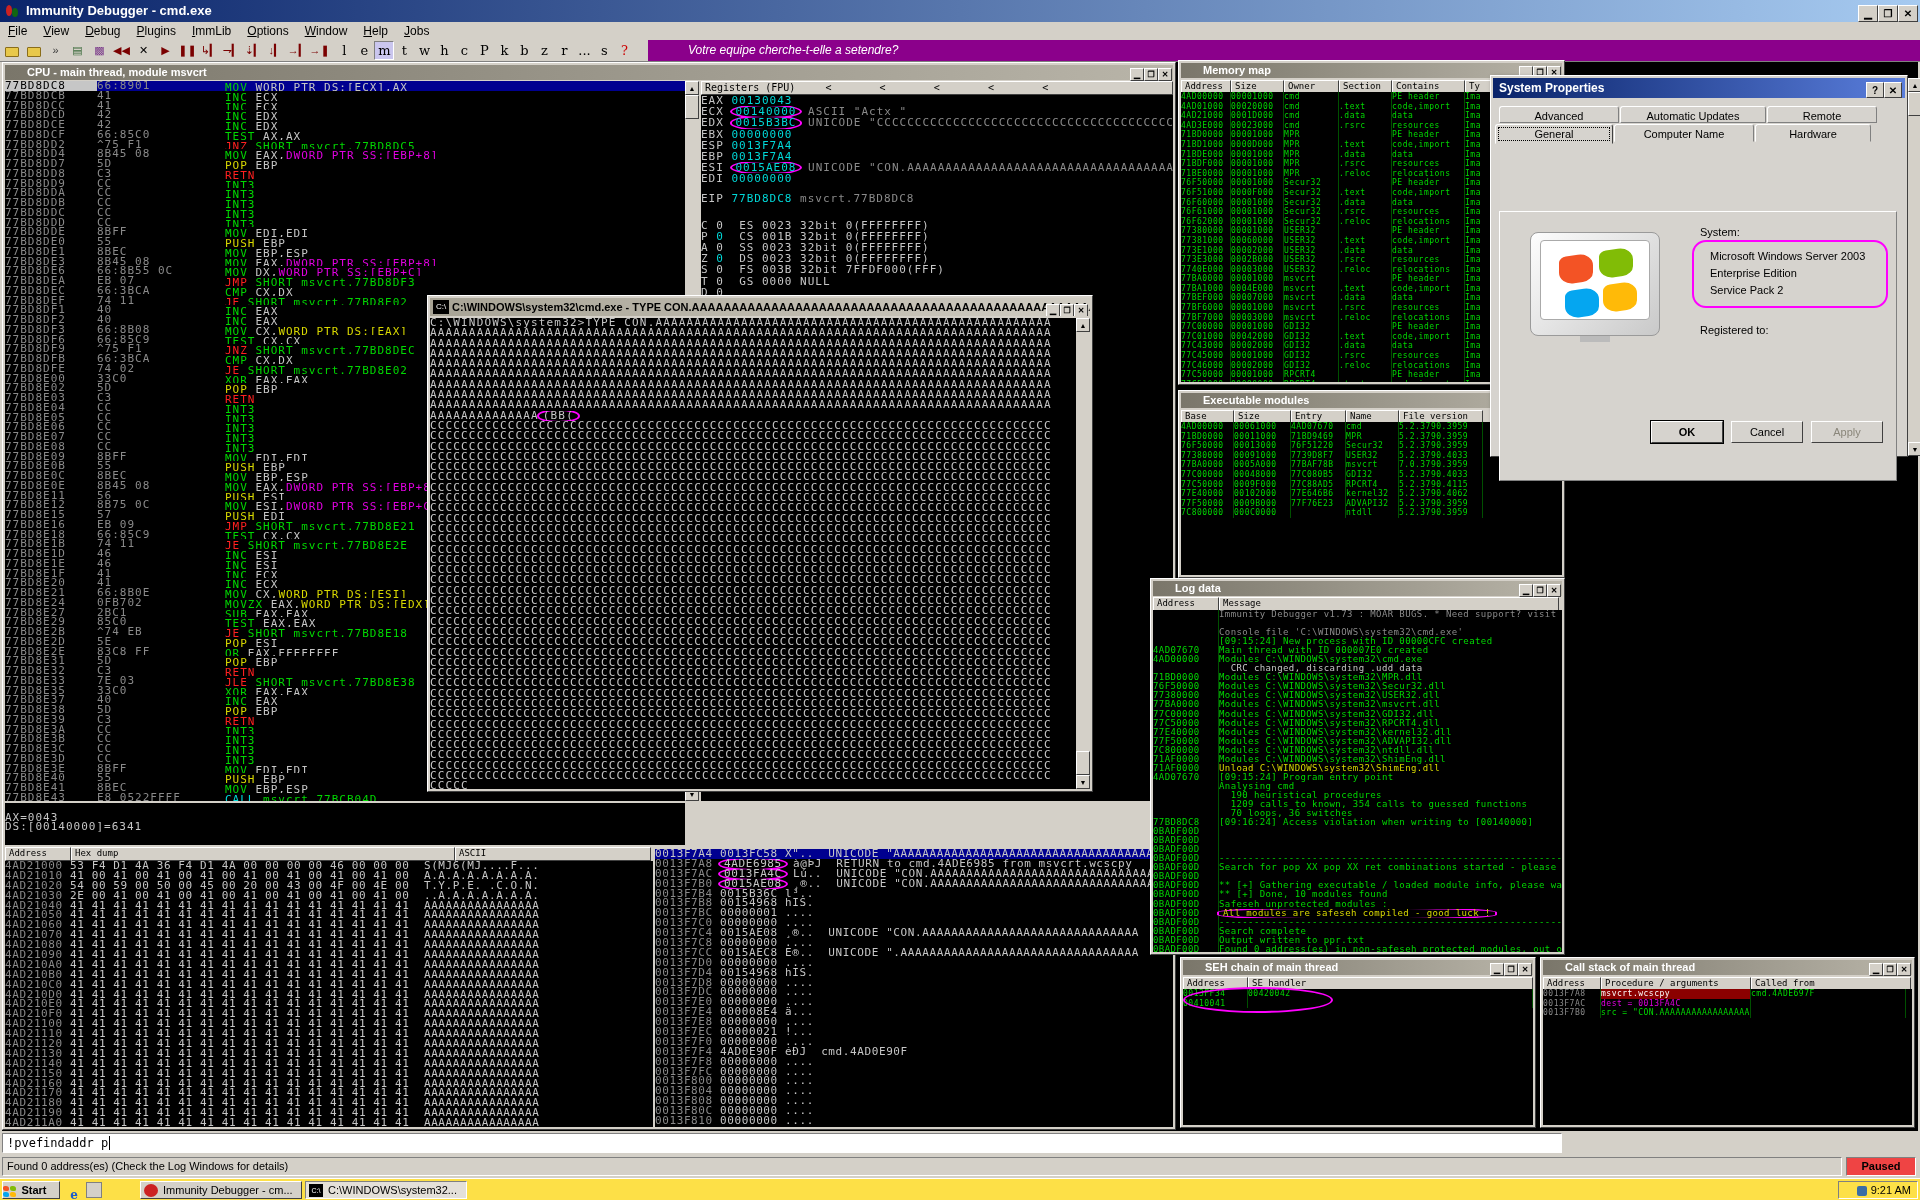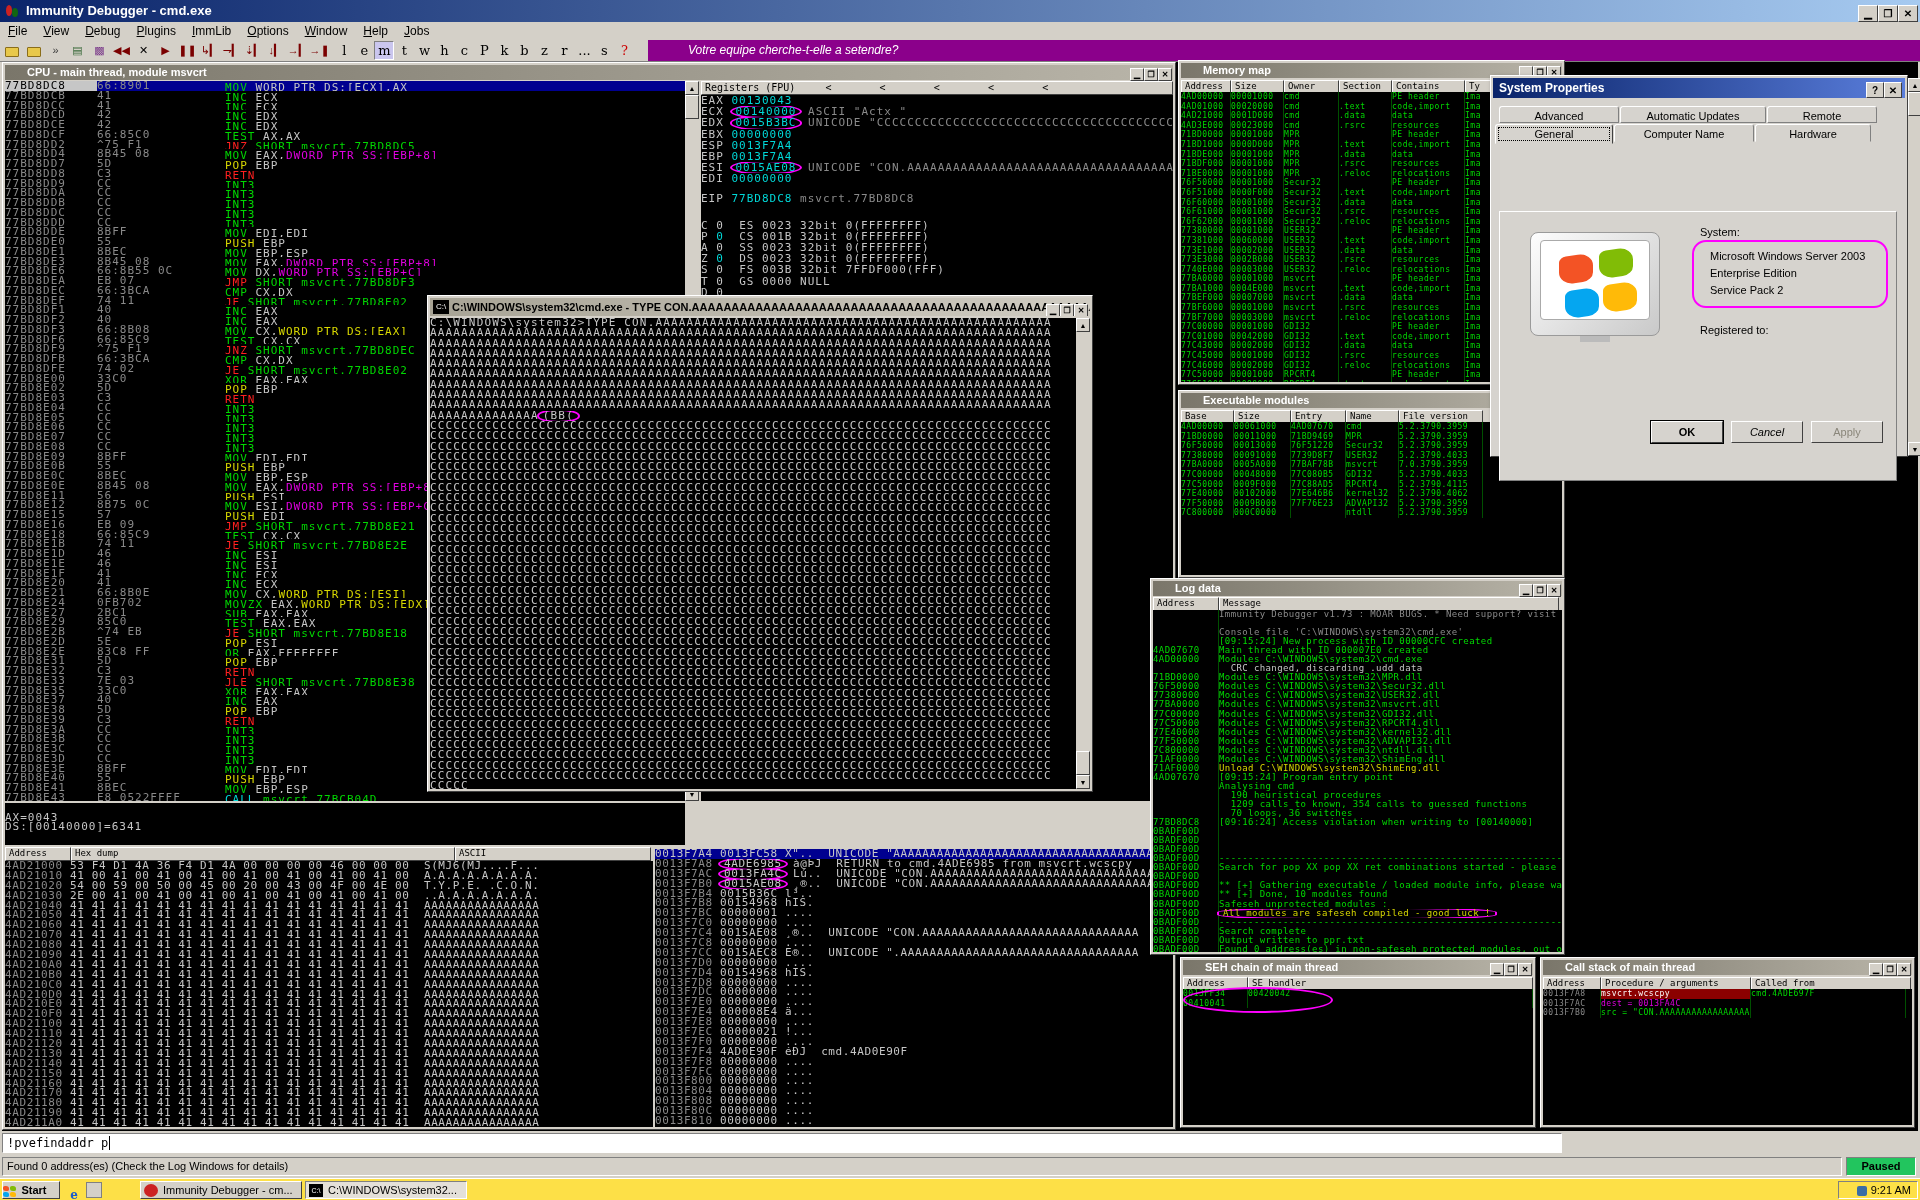--- a/index.html
+++ b/index.html
@@ -82,21 +82,21 @@
   .dlgbtn.def{outline:1px solid #000;font-weight:bold;}
   .dlgbtn.dis{color:#8a867a;}
   
   .flagpane{position:absolute;border-radius:20% 45% 30% 45%;}
   
   #cmdline{left:2px;top:1133px;width:1560px;height:20px;background:#fff;border:1px solid;
     border-color:#808080 #fff #fff #808080;font-size:12px;line-height:18px;padding-left:4px;color:#000;}
   #statusbar{left:0;top:1155px;width:1920px;height:23px;background:#d4d0c8;}
   #statustext{position:absolute;left:2px;top:2px;width:1840px;height:19px;border:1px solid;
     border-color:#808080 #fff #fff #808080;font-size:11px;line-height:17px;padding-left:4px;color:#000;}
-  #paused{position:absolute;left:1846px;top:2px;width:70px;height:19px;background:#22c55e;
+  #paused{position:absolute;left:1846px;top:2px;width:70px;height:19px;background:#ef4444;
     border:1px solid;border-color:#808080 #fff #fff #808080;font-size:11px;font-weight:bold;
     text-align:center;line-height:17px;color:#000;}
   
   #taskbar{left:0;top:1178px;width:1920px;height:22px;background:#fde047;border-top:1px solid #fff;}
   #startbtn{position:absolute;left:2px;top:2px;width:58px;height:18px;}
   .task{position:absolute;top:2px;height:18px;font-size:11px;line-height:16px;padding-left:22px;
     overflow:hidden;white-space:nowrap;color:#000;}
   .task.pressed{border-color:#808080 #fff #fff #808080;background:#e4e0d8;}
   #tray{position:absolute;right:2px;top:2px;width:80px;height:18px;border:1px solid;
     border-color:#808080 #fff #fff #808080;font-size:11px;line-height:16px;text-align:right;padding-right:6px;color:#000;}
@@ -529,21 +529,21 @@
     <div class="abs" style="left:192px;top:28px;width:196px;height:68px;border:2px solid #ff00ff;border-radius:14px"></div>
     <div id="syslines" class="abs" style="left:210px;top:36px;font-size:11px;color:#000;line-height:17px">
         <div>Microsoft Windows Server 2003</div>
         <div>Enterprise Edition</div>
         <div>Service Pack 2</div>
       </div>
     <div class="abs" style="left:200px;top:112px;font-size:11px;color:#000">Registered to:</div>
   </div>
   <div id="dlgbtns">
       <div class="dlgbtn def" style="left: 160px; top: 345px;">OK</div>
-      <div class="dlgbtn" style="left: 240px; top: 345px; font-style: italic;">Cancel</div>
+      <div class="dlgbtn" style="left: 240px; top: 345px;">Cancel</div>
       <div class="dlgbtn dis" style="left: 320px; top: 345px;">Apply</div>
     </div>
 </div>
 
 <div class="vscroll" style="left:1908px;top:78px;height:378px">
   <div class="varrow">▲</div>
   <div class="vthumb" style="top:14px"></div>
   <div class="varrow abs" style="bottom:0">▼</div>
 </div>
 

